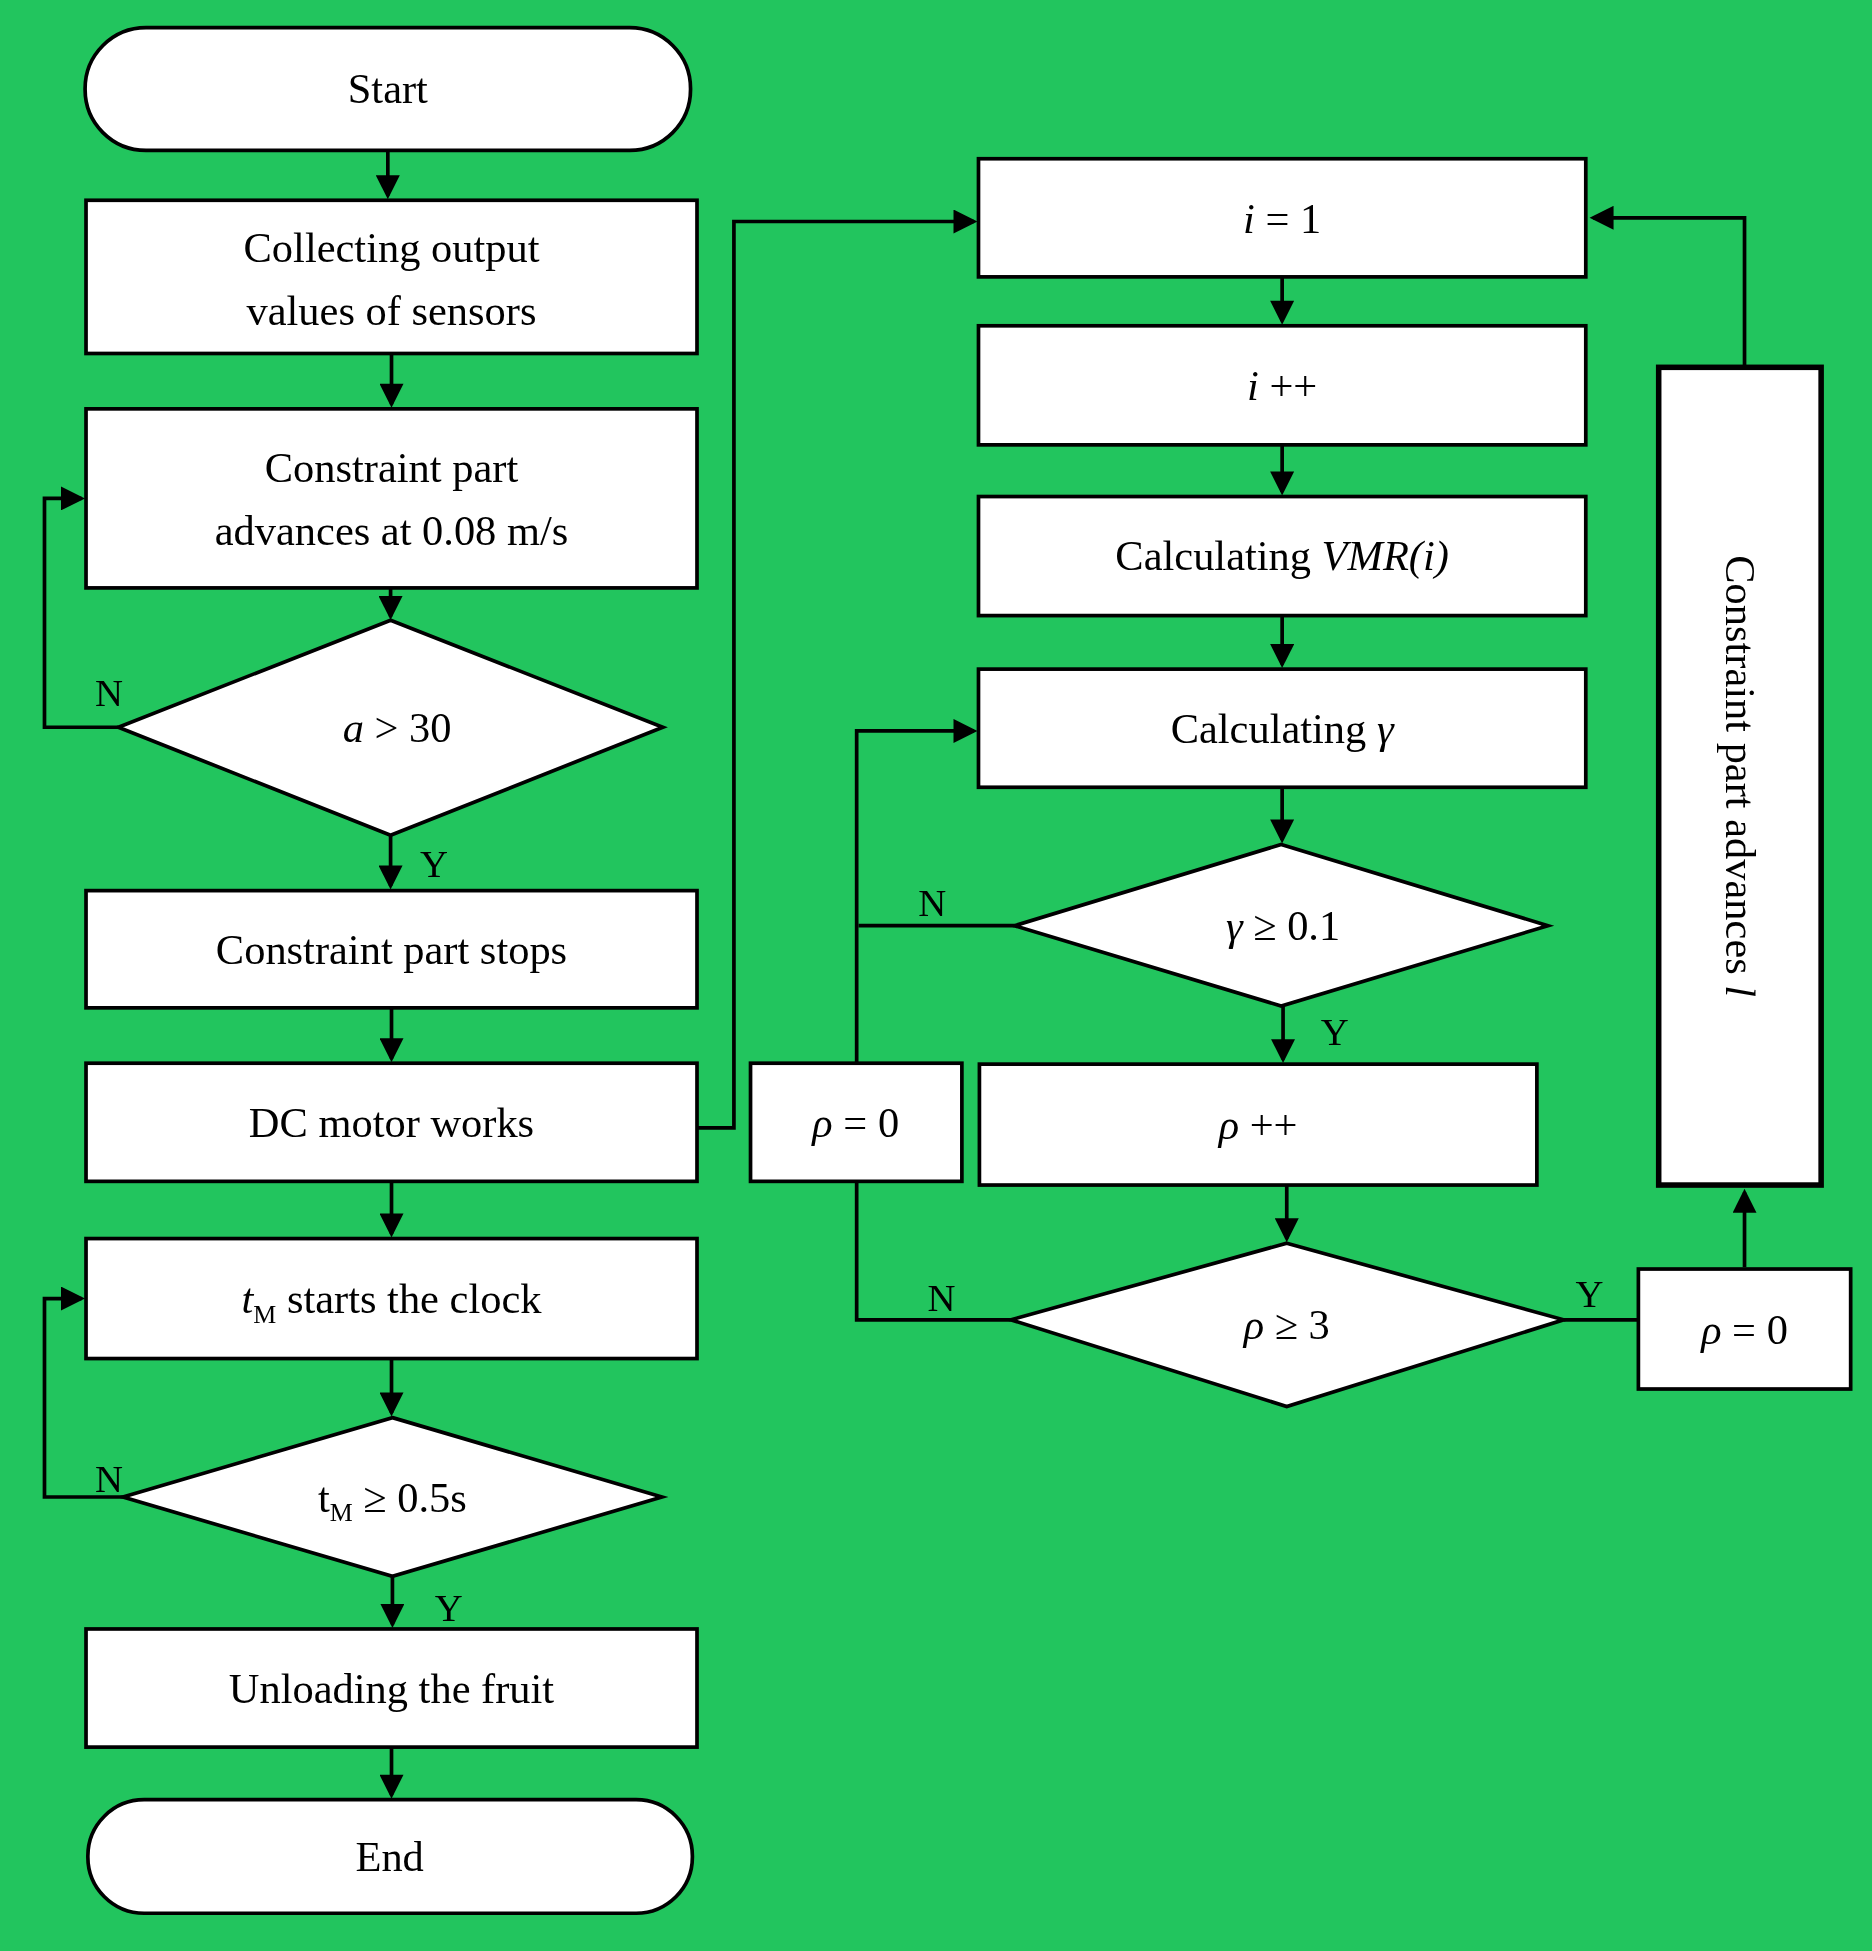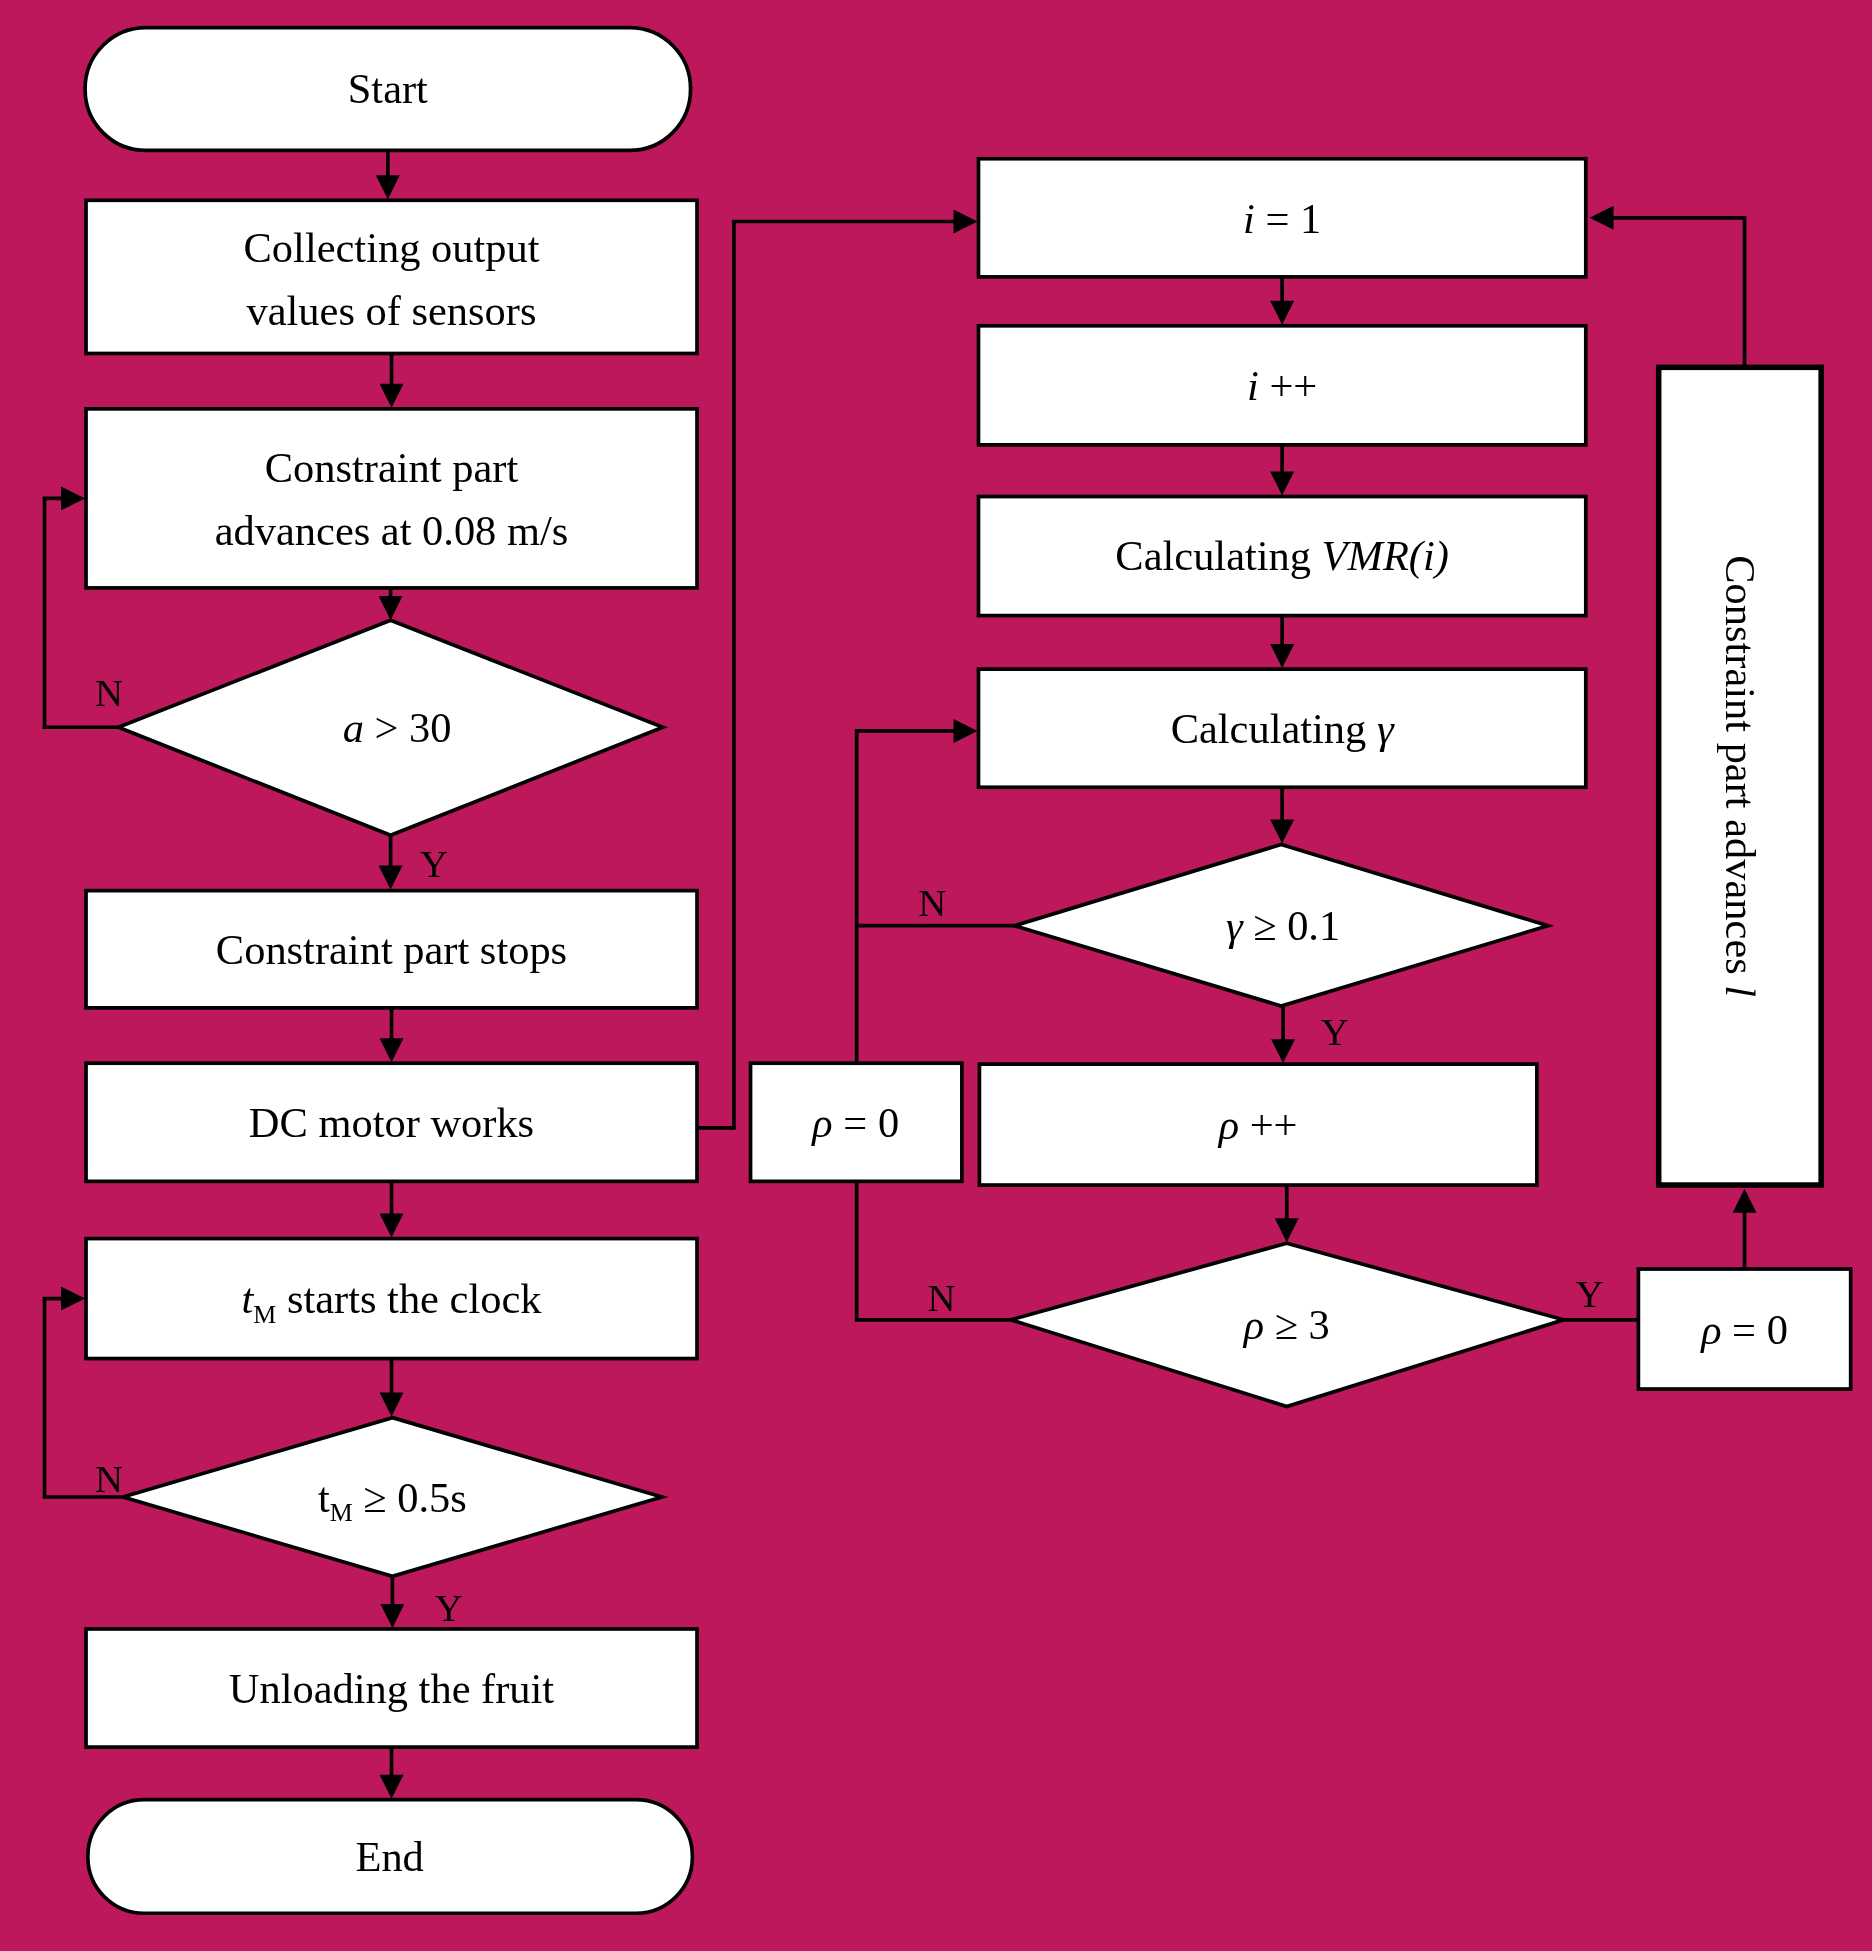--- a/index.html
+++ b/index.html
@@ -1,16 +1,16 @@
 <!DOCTYPE html>
 <html style="font-size:14.8px"><head>
 <meta charset="utf-8">
 <style>
   html,body{margin:0;padding:0;background:#ffffff;}
-  .page{width:1873px;height:1952px;background:#be185d;position:relative;}
+  .page{width:1873px;height:1952px;background:#22c55e;position:relative;}
   svg{display:block;}
   .shape{fill:#ffffff;stroke:#000000;stroke-width:4;}
   .thick{stroke-width:6;}
   .wire{fill:none;stroke:#000000;stroke-width:4;}
   .t{font-family:"Liberation Serif","DejaVu Serif",serif;font-size:46px;fill:#000000;text-anchor:middle;}
   .it{font-style:italic;}
   .sub{font-size:28px;}
   .branch{font-family:"Liberation Serif","DejaVu Serif",serif;font-size:42px;fill:#000000;text-anchor:middle;}
 </style>
 </head>

